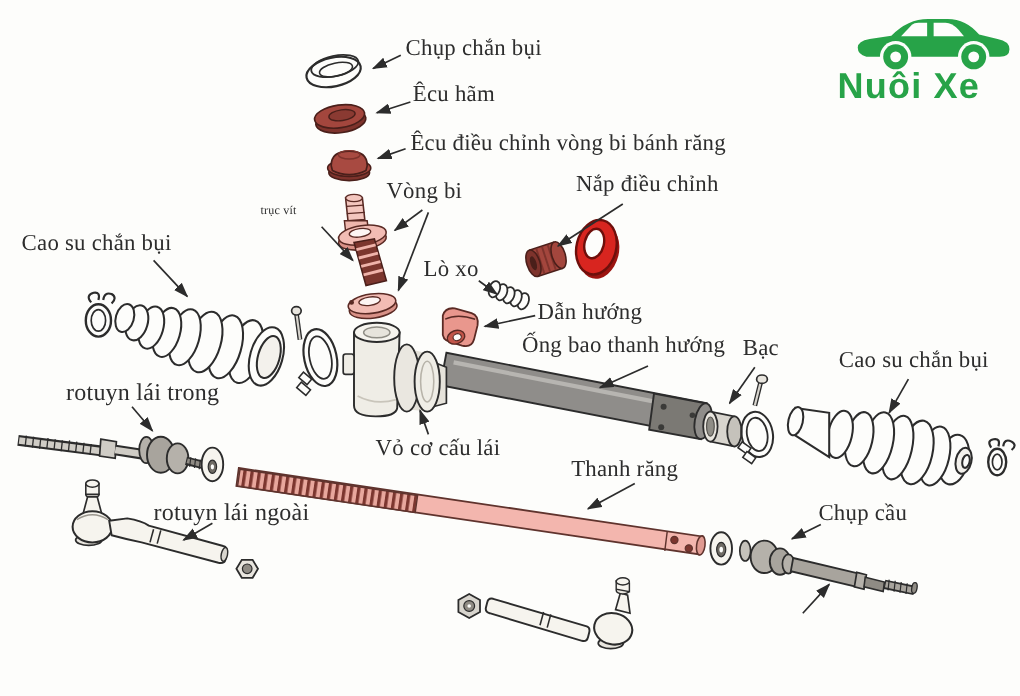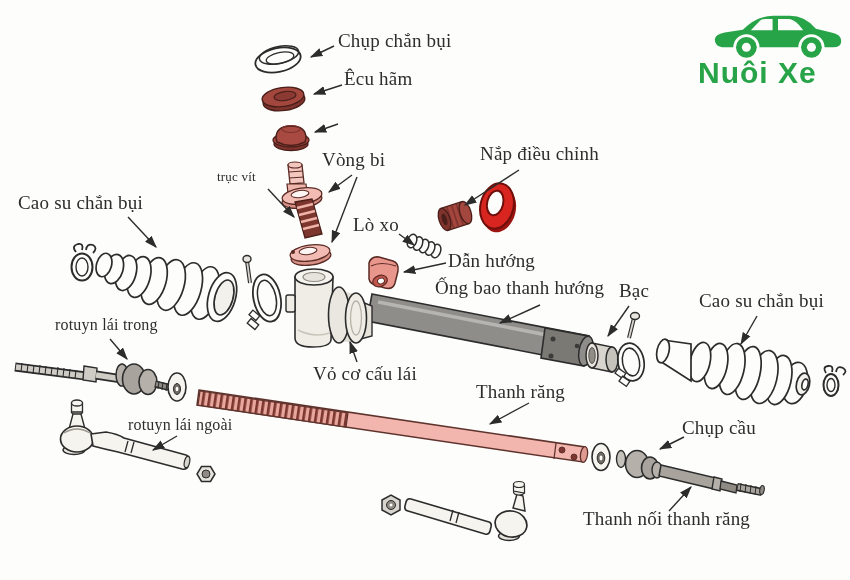--- a/index.html
+++ b/index.html
@@ -5,22 +5,22 @@
   html,body{margin:0;padding:0;background:#e9e9e9;}
   .stage{
     position:relative;width:850px;height:580px;background:#fdfdfb;
     overflow:hidden;font-family:"Liberation Serif","DejaVu Serif",serif;
   }
   .stage svg.art{position:absolute;left:0;top:0;}
   .lbl{
     position:absolute;font-size:19px;line-height:1.15;color:#2d2d2d;
     white-space:nowrap;letter-spacing:0.2px;
   }
-  .lbl.sm{font-size:16px;font-family:Liberation Serif, serif;}
-  .lbl.xs{font-size:13px;}
+  .lbl.sm{font-size:20px;font-family:Liberation Serif, serif;}
+  .lbl.xs{font-size:10px;}
   .logo{position:absolute;left:698px;top:4px;width:160px;}
   .logo svg{display:block;margin:0 auto;}
   .logo-text{
     font-family:"Liberation Sans","DejaVu Sans",sans-serif;
     font-weight:bold;font-size:30px;color:#27a348;letter-spacing:1px;
     margin-top:-4px;
   }
 </style>
 </head>
 <body>
@@ -337,35 +337,35 @@
     <line x1="357" y1="362" x2="350" y2="342" marker-end="url(#ah)"></line>
     <line x1="529" y1="403" x2="490" y2="424" marker-end="url(#ah)"></line>
     <line x1="177" y1="436" x2="153" y2="450" marker-end="url(#ah)"></line>
     <line x1="684" y1="437" x2="660" y2="449" marker-end="url(#ah)"></line>
     <line x1="669" y1="511" x2="691" y2="487" marker-end="url(#ah)"></line>
   </g>
 </svg>
 
 <div class="lbl" style="left:338px;top:30px">Chụp chắn bụi</div>
 <div class="lbl" style="left:344px;top:68px">Êcu hãm</div>
+<div class="lbl" style="left:342px;top:109px">Êcu điều chỉnh vòng bi bánh răng</div>
 <div class="lbl" style="left:322px;top:149px">Vòng bi</div>
 <div class="lbl" style="left:480px;top:143px">Nắp điều chỉnh</div>
 <div class="lbl xs" style="left:217px;top:170px">trục vít</div>
 <div class="lbl" style="left:353px;top:214px">Lò xo</div>
 <div class="lbl" style="left:18px;top:192px">Cao su chắn bụi</div>
 <div class="lbl" style="left:448px;top:250px">Dẫn hướng</div>
 <div class="lbl" style="left:435px;top:277px">Ống bao thanh hướng</div>
 <div class="lbl" style="left:619px;top:280px">Bạc</div>
 <div class="lbl" style="left:699px;top:290px">Cao su chắn bụi</div>
 <div class="lbl sm" style="left:55px;top:316px">rotuyn lái trong</div>
 <div class="lbl" style="left:313px;top:363px">Vỏ cơ cấu lái</div>
 <div class="lbl" style="left:476px;top:381px">Thanh răng</div>
 <div class="lbl sm" style="left:128px;top:416px">rotuyn lái ngoài</div>
 <div class="lbl" style="left:682px;top:417px">Chụp cầu</div>
-<div class="lbl" style="left:583px;top:508px">Thanh nối thanh răng</div>
 
 <div class="logo">
   <svg width="152" height="56" viewBox="0 0 150 62">
     <path d="M13,48 Q5,46 5,39.5 Q5,33.5 16,31.5 L36,28.5 Q51,13 70,13 L88,13 Q105,13 117,27.5 L134,31.5 Q145,33.5 145,41 Q145,48 136,48 Z" fill="#27a348"></path>
     <circle cx="40" cy="48" r="14.5" fill="#fdfdfb"></circle>
     <circle cx="112" cy="48" r="14.5" fill="#fdfdfb"></circle>
     <circle cx="40" cy="48" r="11.5" fill="#27a348"></circle>
     <circle cx="112" cy="48" r="11.5" fill="#27a348"></circle>
     <circle cx="40" cy="48" r="5" fill="#fdfdfb"></circle>
     <circle cx="112" cy="48" r="5" fill="#fdfdfb"></circle>

